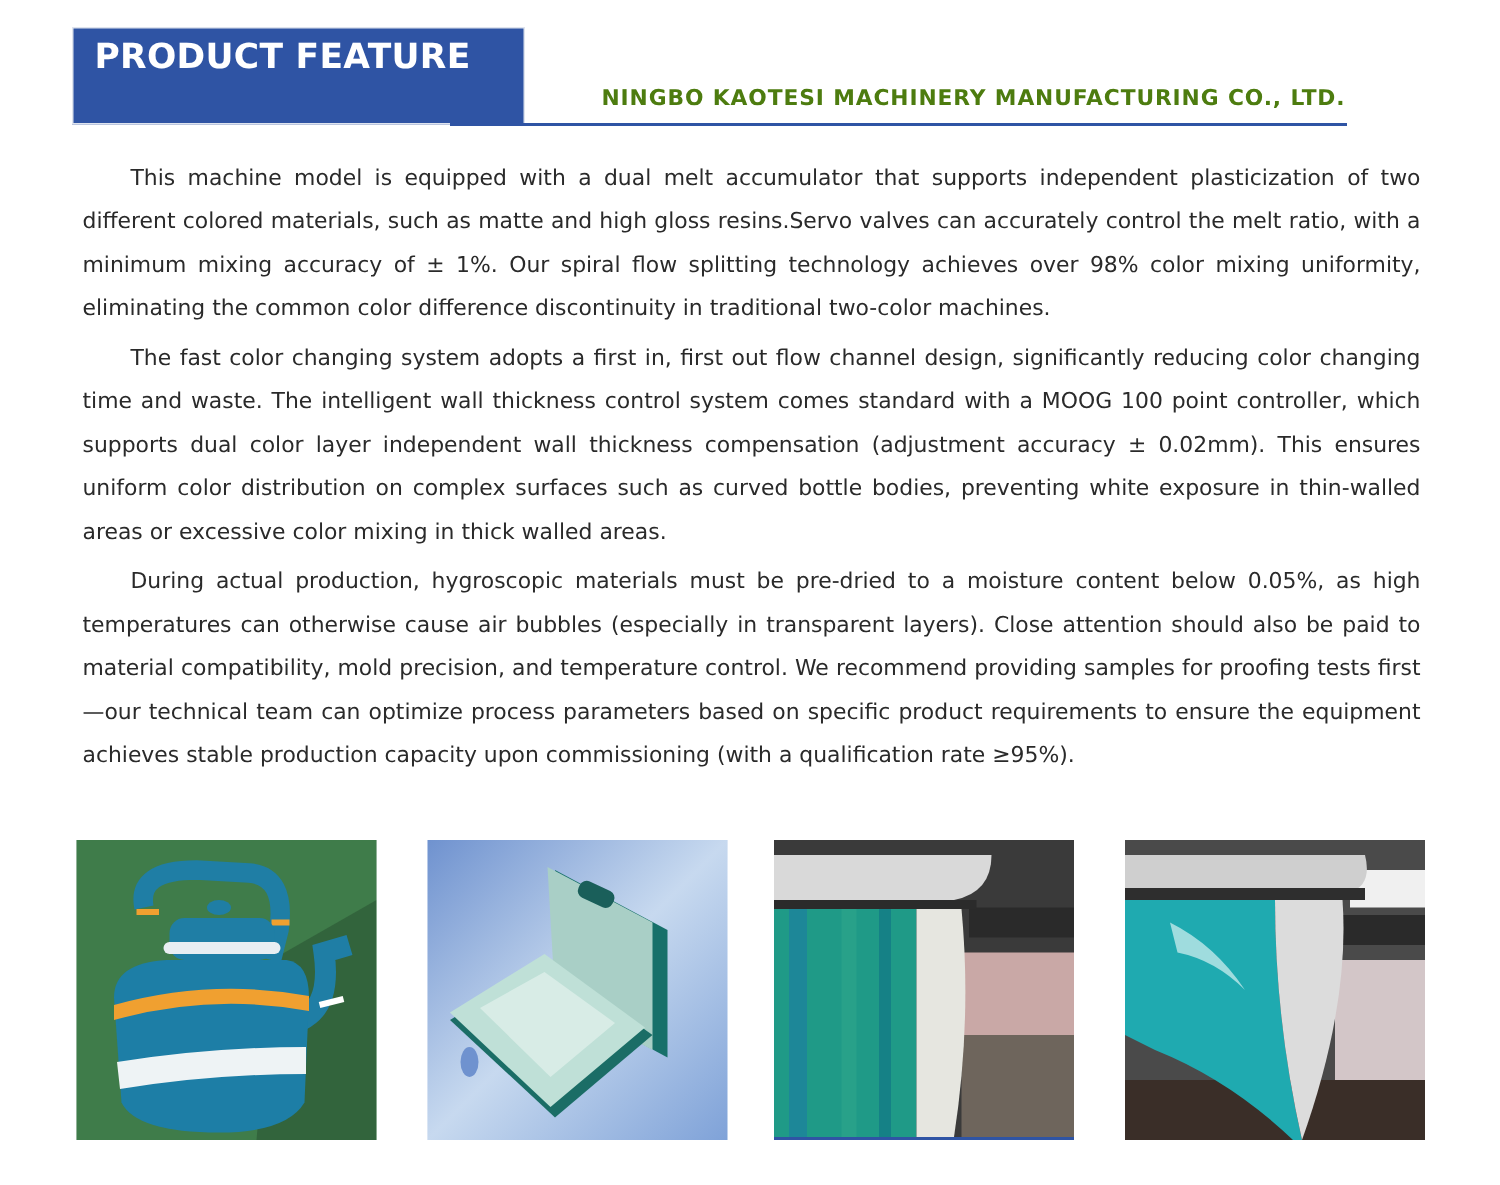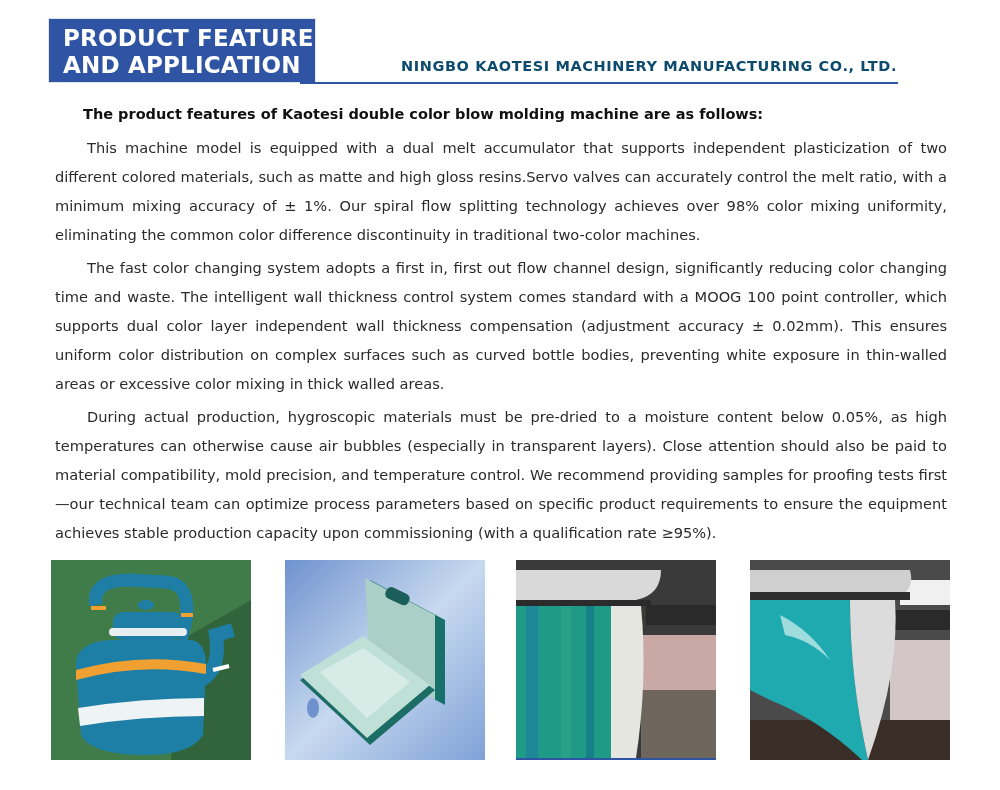--- a/index.html
+++ b/index.html
@@ -1,47 +1,45 @@
 <!DOCTYPE html>
 <html><head>
 <meta charset="utf-8">
 <style>
   html, body { margin: 0; padding: 0; background: #ffffff; }
   body { width: 1000px; height: 790px; position: relative; overflow: hidden; font-family: "Liberation Sans", "DejaVu Sans", sans-serif; }
   .header-box {
-    position: absolute; left: 48px; top: 18px; width: 268px; height: 65px;
+    position: absolute; left: 48px; top: 18px; width: 302px; height: 65px;
     background: #2f54a4; color: #ffffff; box-sizing: border-box;
     padding: 6px 0 0 14px; border: 1px solid #dfe4ee;
   }
   .header-box .line { font-size: 23px; font-weight: bold; line-height: 27px; letter-spacing: 0.2px; white-space: nowrap; font-family: "DejaVu Sans", sans-serif; }
   .header-rule { position: absolute; left: 300px; top: 82px; width: 598px; height: 2px; background: #2f54a4; }
-  .company { position: absolute; right: 103px; top: 58px; font-size: 14.5px; font-weight: bold; color: #0c4a6e; letter-spacing: 0.6px; white-space: nowrap; font-family: "DejaVu Sans", sans-serif; }
+  .company { position: absolute; right: 103px; top: 58px; font-size: 14.5px; font-weight: bold; color: #4d7c0f; letter-spacing: 0.6px; white-space: nowrap; font-family: "DejaVu Sans", sans-serif; }
   .content { position: absolute; left: 51px; top: 100px; width: 900px; color: #2a2a2a; font-family: "DejaVu Sans", sans-serif; }
   .intro { font-weight: bold; font-size: 14.5px; line-height: 29px; text-indent: 32px; color: #111; margin: 0; }
   .para { font-size: 14.6px; line-height: 29px; text-align: justify; text-indent: 32px; margin: 4px; hyphens: auto; }
   .gallery { position: absolute; top: 560px; left: 0; width: 1000px; height: 200px; }
   .photo { position: absolute; top: 0; width: 200px; height: 200px; overflow: hidden; }
   .p1 { left: 51px; background: #3f7a4c; }
   .p2 { left: 285px; background: linear-gradient(135deg, #7f9fd6 0%, #c6d8ef 55%, #8fb0de 100%); }
   .p3 { left: 516px; background: #3a3a3a; border-bottom: 2px solid #2f54a4; height: 198px; }
   .p4 { left: 750px; background: #555; }
   svg { display: block; }
 </style>
 </head>
 <body>
 
 <div class="header-box">
   <div class="line">PRODUCT FEATURE</div>
-  <div class="line">AND APPLICATION</div>
 </div>
 <div class="header-rule"></div>
 <div class="company">NINGBO KAOTESI MACHINERY MANUFACTURING CO., LTD.</div>
 
 <div class="content">
-  <p class="intro">The product features of Kaotesi double color blow molding machine are as follows:</p>
   <p class="para" lang="en">This machine model is equipped with a dual melt accumulator that supports independent plasticization of two different colored materials, such as matte and high gloss resins.Servo valves can accurately control the melt ratio, with a minimum mixing accuracy of ± 1%. Our spiral flow splitting technology achieves over 98% color mixing uniformity, eliminating the common color difference discontinuity in traditional two-color machines.</p>
   <p class="para" lang="en">The fast color changing system adopts a first in, first out flow channel design, significantly reducing color changing time and waste. The intelligent wall thickness control system comes standard with a MOOG 100 point controller, which supports dual color layer independent wall thickness compensation (adjustment accuracy ± 0.02mm). This ensures uniform color distribution on complex surfaces such as curved bottle bodies, preventing white exposure in thin-walled areas or excessive color mixing in thick walled areas.</p>
   <p class="para" lang="en">During actual production, hygroscopic materials must be pre-dried to a moisture content below 0.05%, as high temperatures can otherwise cause air bubbles (especially in transparent layers). Close attention should also be paid to material compatibility, mold precision, and temperature control. We recommend providing samples for proofing tests first—our technical team can optimize process parameters based on specific product requirements to ensure the equipment achieves stable production capacity upon commissioning (with a qualification rate ≥95%).</p>
 </div>
 
 <div class="gallery">
 
   <div class="photo p1">
     <svg width="200" height="200" viewBox="0 0 200 200">
       <rect width="200" height="200" fill="#3f7c4a"></rect>

